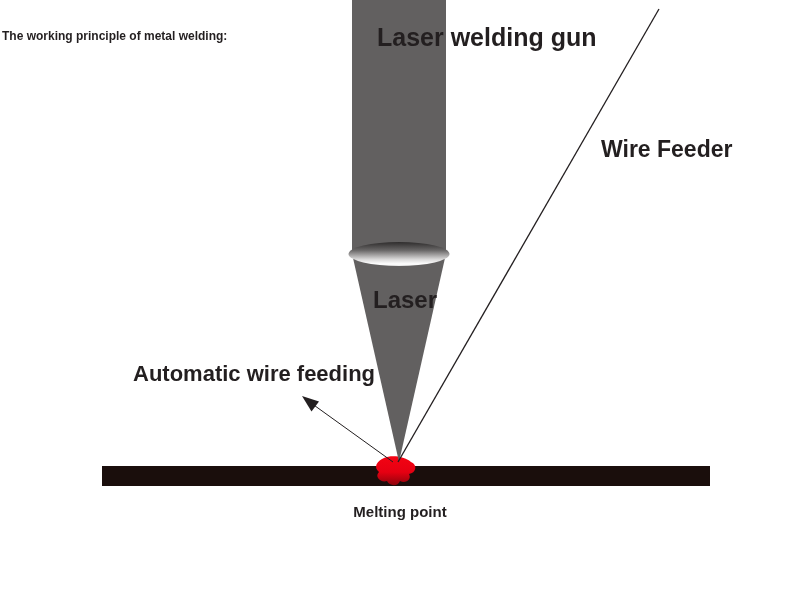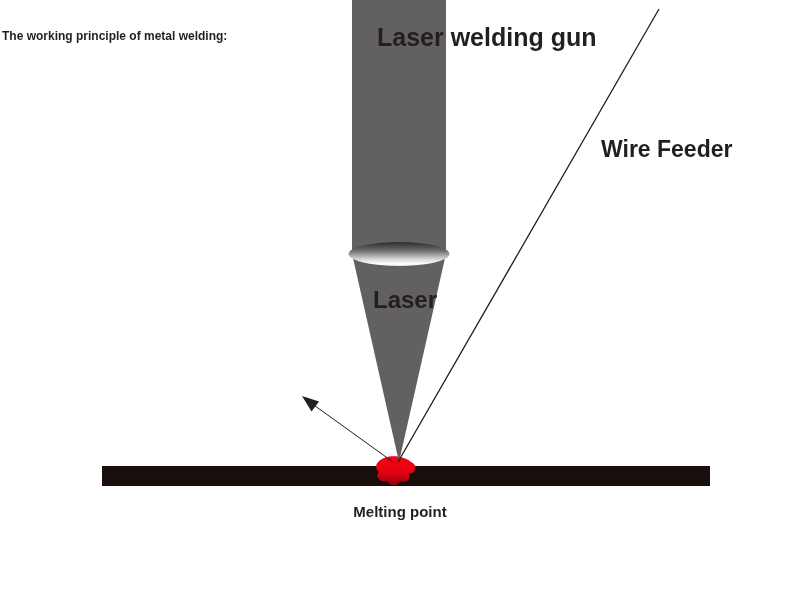--- a/index.html
+++ b/index.html
@@ -78,16 +78,17 @@
   </svg>
 
   <div class="label label-title">The working principle of metal welding:</div>
 
   <div class="label label-wire-feeder">Wire Feeder</div>
 
   <div class="label label-gun">Laser welding gun</div>
 
   <div class="label label-laser">Laser</div>
 
+  <div class="label label-auto-feed">Automatic wire feeding</div>
 
   <div class="label label-melting">Melting point</div>
 
 </div>
 
 </body></html>

